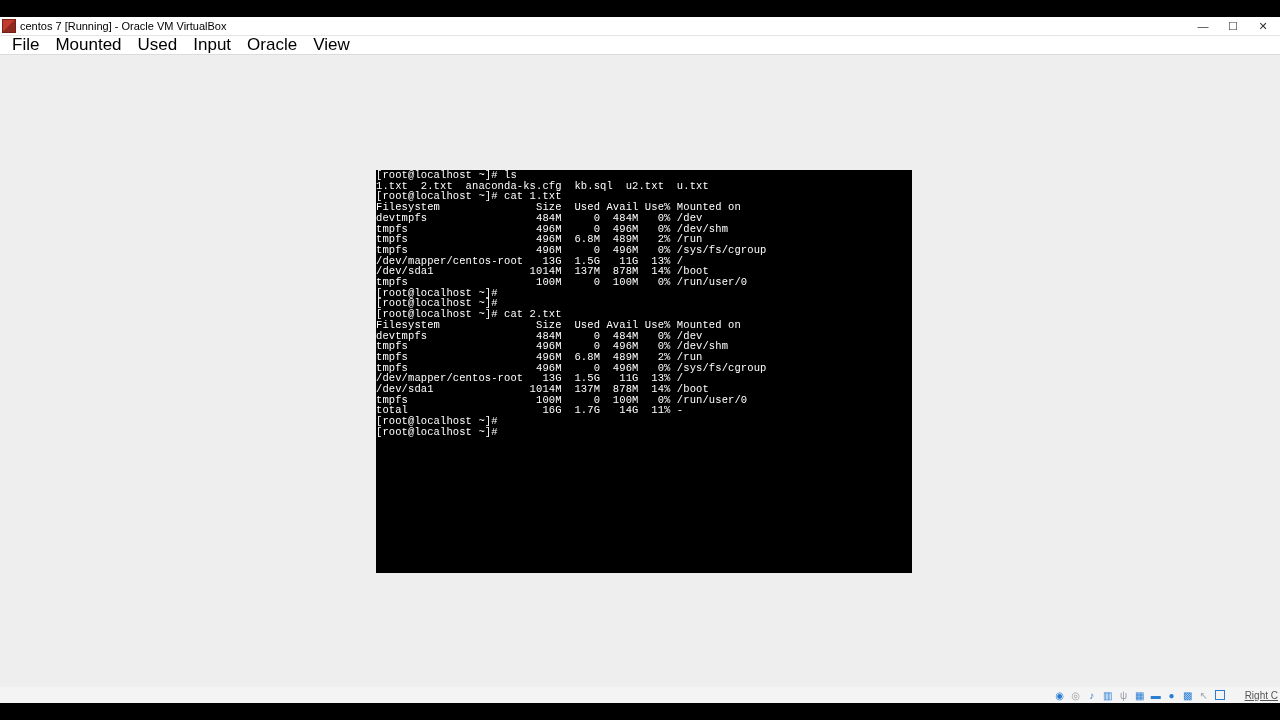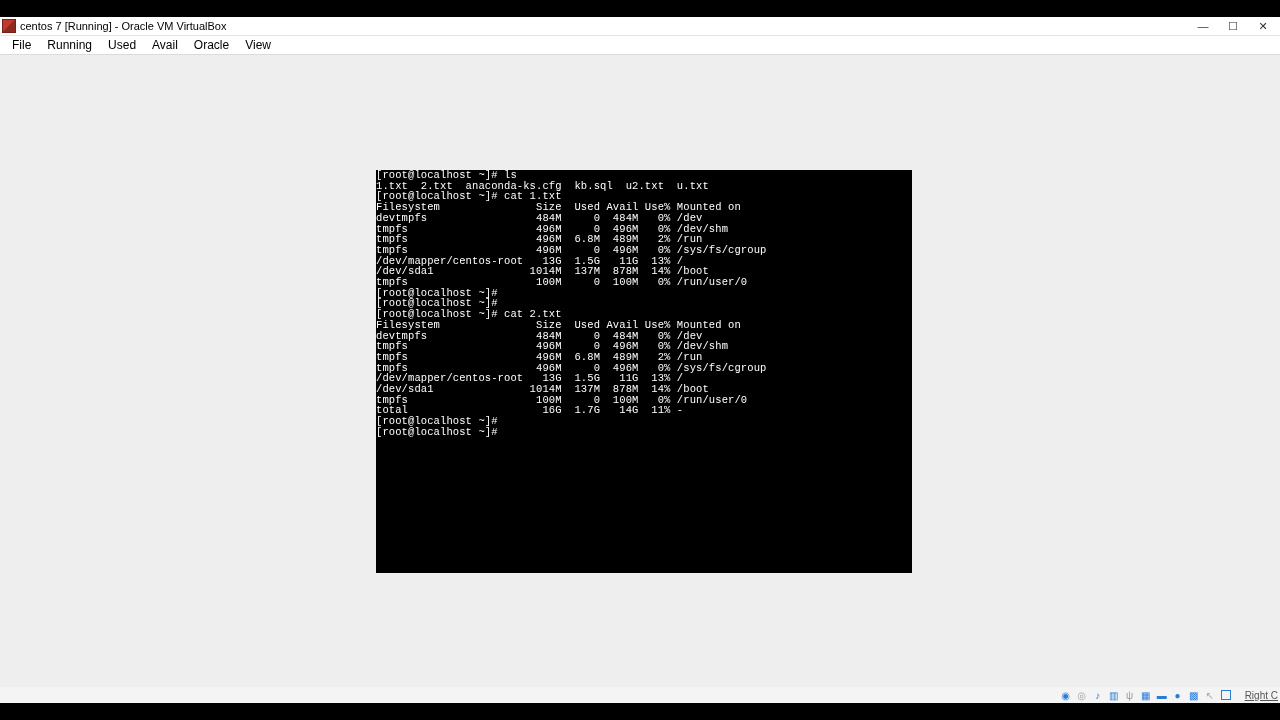--- a/index.html
+++ b/index.html
@@ -29,21 +29,21 @@
   }
   .titlebar .title { flex:0 0 auto; }
   .titlebar .spacer { flex:1; }
   .winbtn {
     width:30px; height:19px; display:flex; align-items:center; justify-content:center;
     font-size:11px; color:#333;
   }
   
   .menubar {
     height:19px; background:#fff; display:flex; align-items:center;
-    font-size:12px; color:#000; padding:0 4px; gap:0;
+    font-size:17px; color:#000; padding:0 4px; gap:0;
     border-bottom:1px solid #dcdcdc;
   }
   .menuitem { padding:1px 8px; }
   
   .guest {
     position:absolute; top:38px; bottom:16px; left:0; right:0;
     background:#eeeeee;
   }
   .terminal {
     position:absolute;
@@ -64,44 +64,44 @@
     justify-content:flex-end; padding:0 2px; gap:2px;
     font-size:10px; color:#333;
   }
   .sb-icon {
     width:14px; height:14px; display:flex; align-items:center; justify-content:center;
     font-size:10px;
   }
   .sb-blue  { color:#2b7dd4; }
   .sb-gray  { color:#9aa0a6; }
   .sb-box   { border:1px solid #2b7dd4; width:10px; height:10px; }
-  .sb-text  { font-size:10px; color:#555; margin-left:10px;text-decoration:underline; }
+  .sb-text  { font-size:10px; color:#555; margin-left:16px;text-decoration:underline; }
 </style>
 </head>
 <body>
 
 <div class="letterbox-top"></div>
 <div class="letterbox-bottom"></div>
 
 <div class="desktop">
 
   <div class="titlebar">
     <div class="appicon"></div>
     <div class="title">centos 7 [Running] - Oracle VM VirtualBox</div>
     <div class="spacer"></div>
     <div class="winbtn">—</div>
     <div class="winbtn">☐</div>
     <div class="winbtn">✕</div>
   </div>
 
   <div class="menubar">
     <div class="menuitem">File</div>
-    <div class="menuitem">Running</div>
+    <div class="menuitem">Mounted</div>
     <div class="menuitem">Used</div>
-    <div class="menuitem">Avail</div>
+    <div class="menuitem">Input</div>
     <div class="menuitem">Oracle</div>
     <div class="menuitem">View</div>
   </div>
 
   <div class="guest">
     <div class="terminal" id="terminal">[root@localhost ~]# ls
 1.txt  2.txt  anaconda-ks.cfg  kb.sql  u2.txt  u.txt
 [root@localhost ~]# cat 1.txt
 Filesystem               Size  Used Avail Use% Mounted on
 devtmpfs                 484M     0  484M   0% /dev

